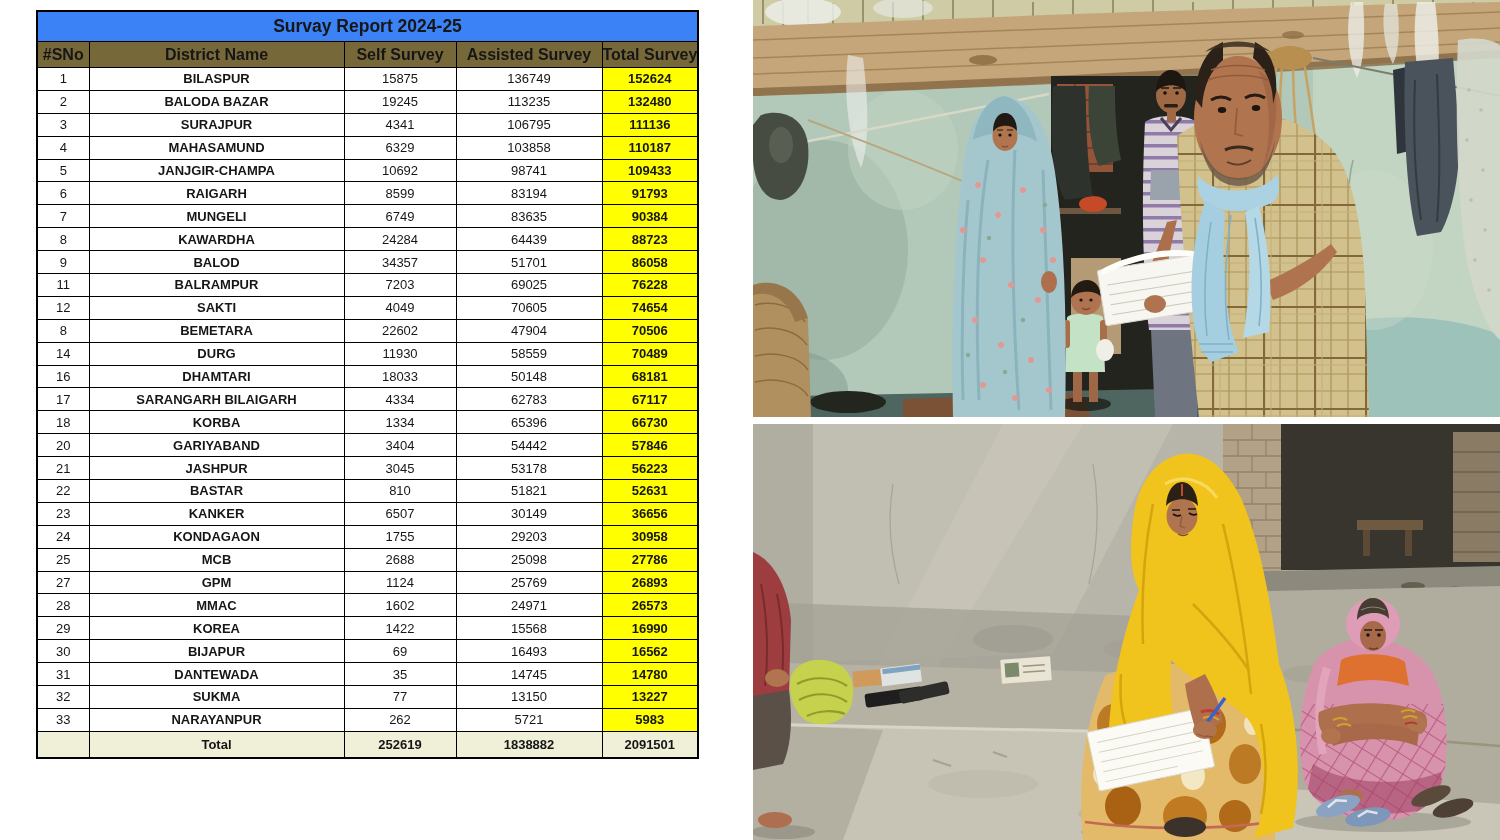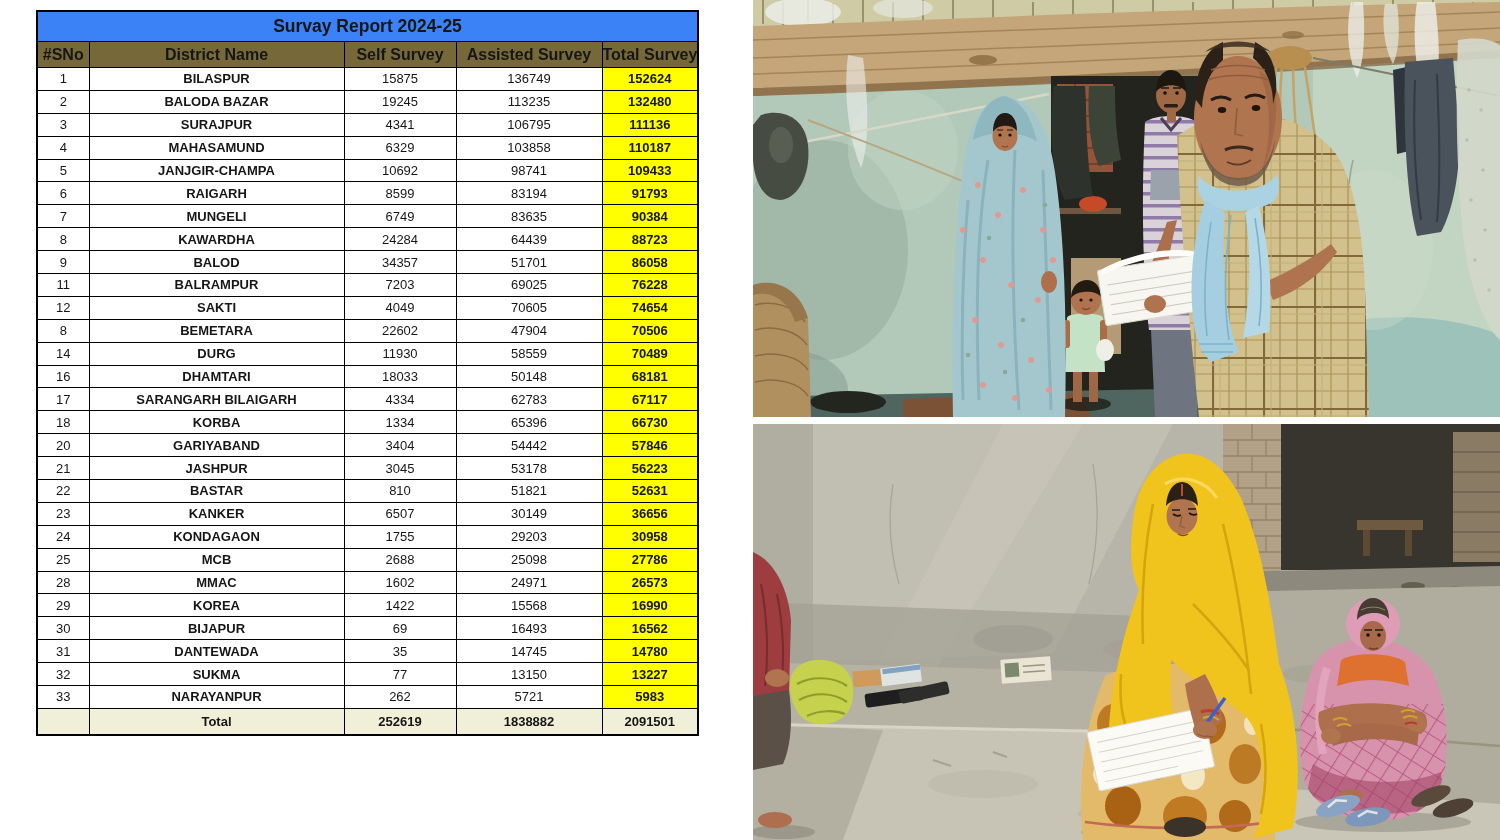--- a/index.html
+++ b/index.html
@@ -193,20 +193,27 @@
             <td class="c-num">1755</td>
             <td class="c-num">29203</td>
             <td class="c-hl">30958</td>
           </tr>
           <tr>
             <td class="c-sno">25</td>
             <td class="c-district">MCB</td>
             <td class="c-num">2688</td>
             <td class="c-num">25098</td>
             <td class="c-hl">27786</td>
+          </tr>
+          <tr>
+            <td class="c-sno">27</td>
+            <td class="c-district">GPM</td>
+            <td class="c-num">1124</td>
+            <td class="c-num">25769</td>
+            <td class="c-hl">26893</td>
           </tr>
           <tr>
             <td class="c-sno">28</td>
             <td class="c-district">MMAC</td>
             <td class="c-num">1602</td>
             <td class="c-num">24971</td>
             <td class="c-hl">26573</td>
           </tr>
           <tr>
             <td class="c-sno">29</td>

